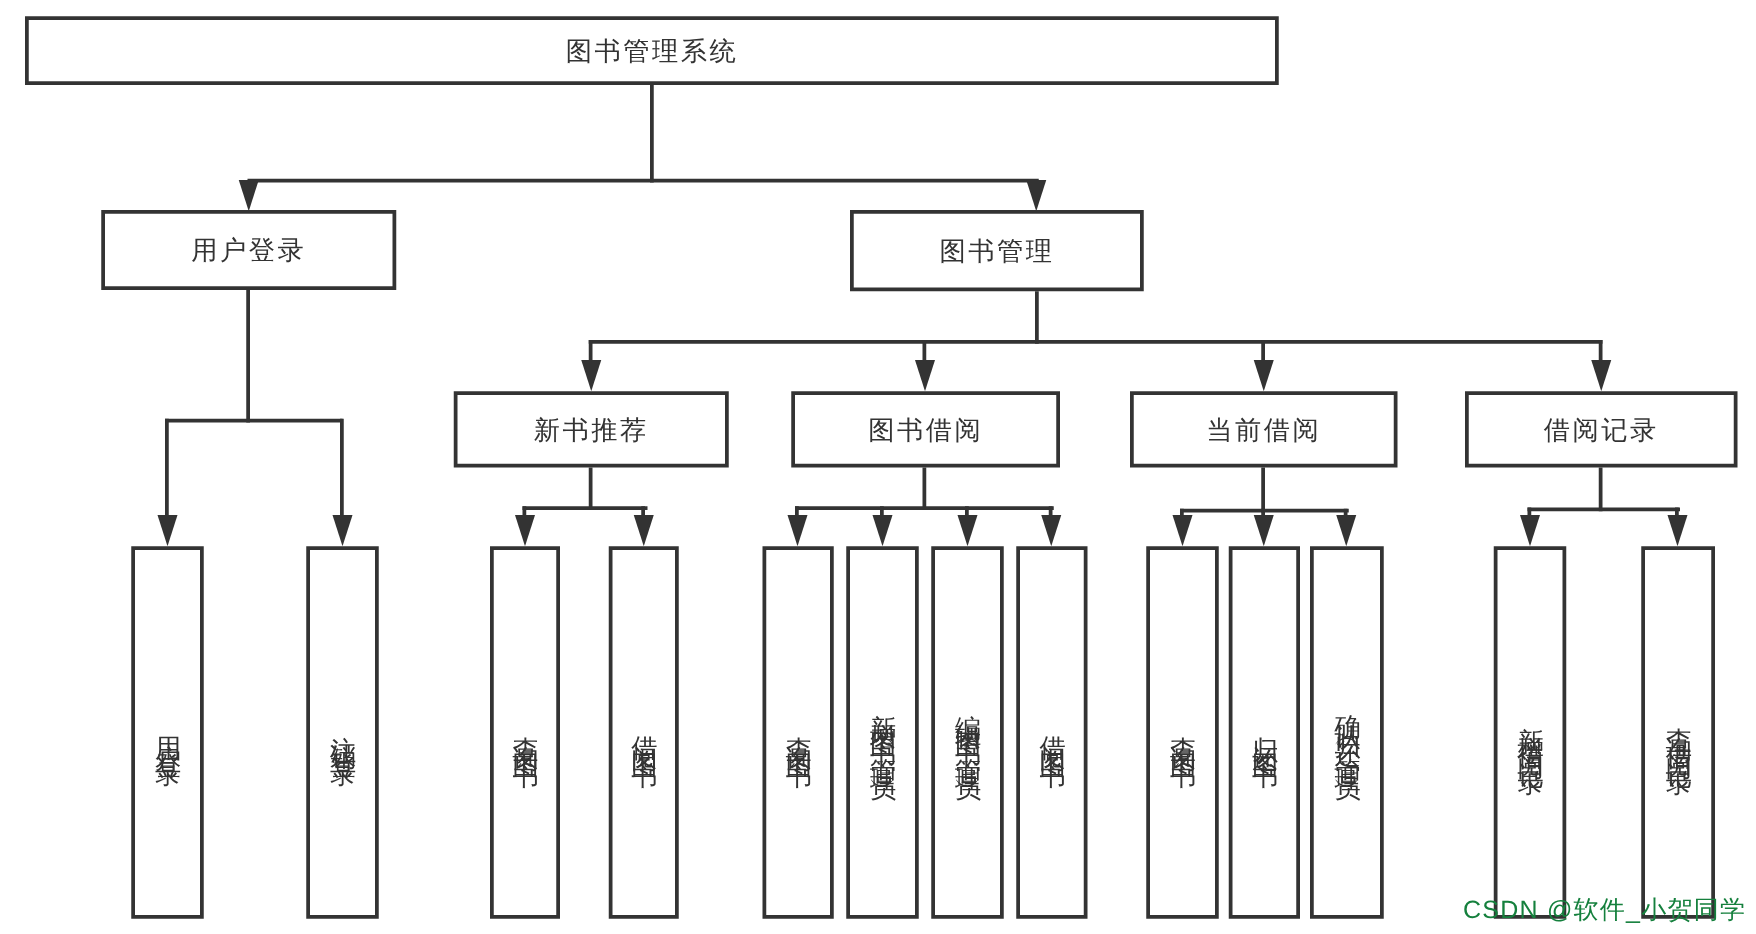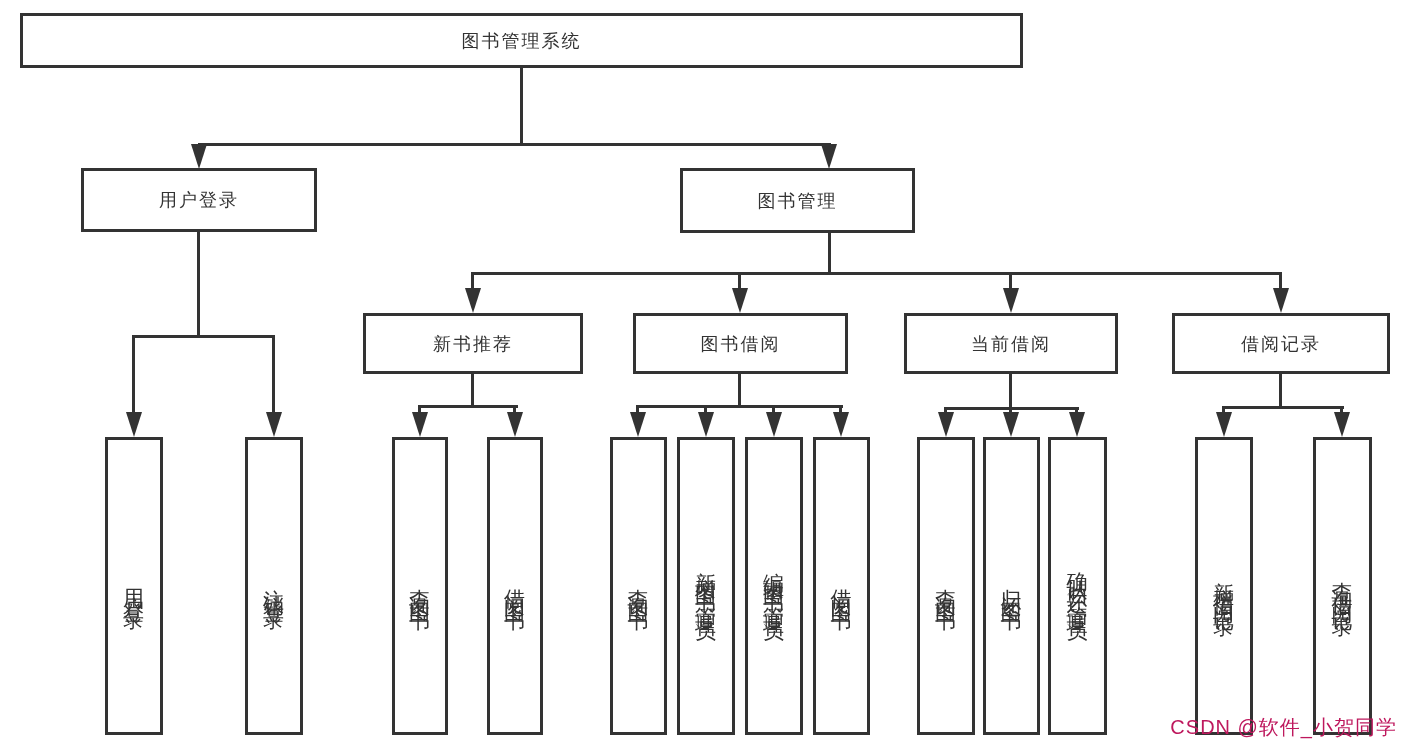--- a/index.html
+++ b/index.html
@@ -14,21 +14,21 @@
   .box {
     position: absolute;
     box-sizing: border-box;
     background: #ffffff;
     border: 3px solid #333333;
     color: #333333;
     display: flex;
     align-items: center;
     justify-content: center;
   }
-  .hbox { font-size: 18px; letter-spacing: 2px; white-space: nowrap; }
+  .hbox { font-size: 21px; letter-spacing: 2px; white-space: nowrap; }
   .vbox span {
     writing-mode: vertical-rl;
     text-orientation: mixed;
     font-size: 21px;
     letter-spacing: 7px;
     line-height: 1;
     white-space: nowrap;
   }
   .line { position: absolute; background: #333333; }
   .arrow {
@@ -37,21 +37,21 @@
     border-left: 8px solid transparent;
     border-right: 8px solid transparent;
     border-top: 25px solid #333333;
   }
   .watermark {
     position: absolute;
     top: 714px;
     right: 8px;
     font-size: 20px;
     letter-spacing: 1px;
-    color: #be185d;
+    color: #15803d;
     white-space: nowrap;
   }
 </style>
 </head>
 <body>
 
 <div id="canvas">
 
   <div class="box hbox" style="left:20px; top:13px; width:1003px; height:55px">
     <span>图书管理系统</span>

